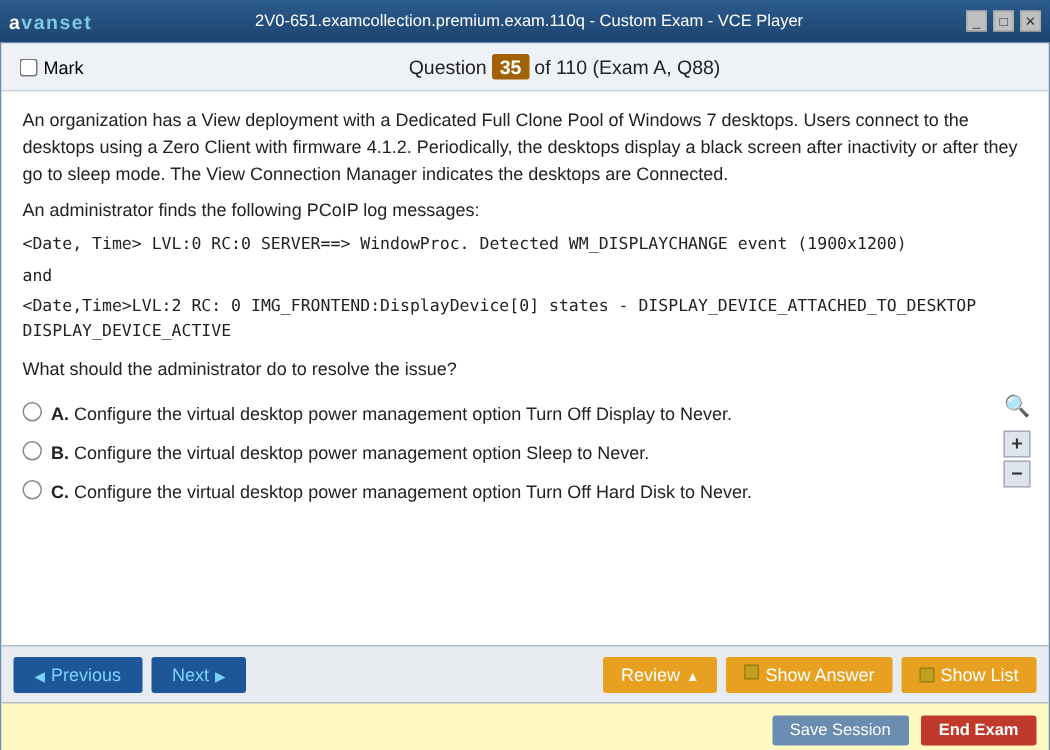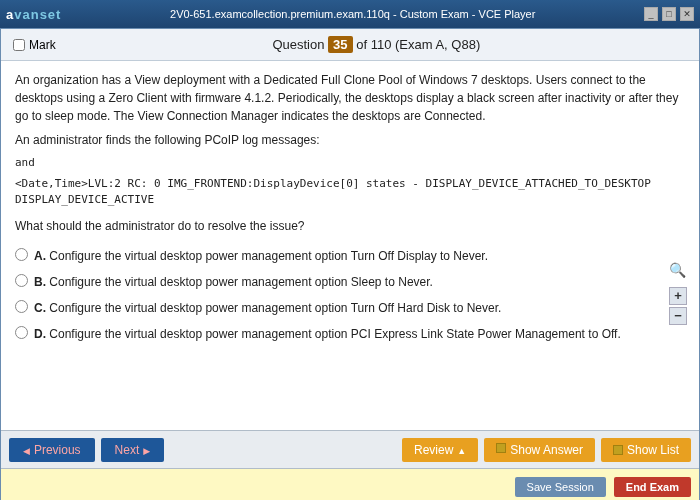--- a/index.html
+++ b/index.html
@@ -108,21 +108,21 @@
     .btn {
       padding: 5px 14px;
       font-size: 12px;
       cursor: pointer;
       border: none;
       border-radius: 2px;
       display: flex;
       align-items: center;
       gap: 4px;
     }
-    .btn-blue { background: #1e5799; color: #fca5a5; }
+    .btn-blue { background: #1e5799; color: #7dd3fc; }
     .btn-spacer { flex: 1; }
     .review-btn {
       background: #e8a020;
       color: white;
       padding: 5px 12px;
       font-size: 12px;
       border: none;
       cursor: pointer;
       display: flex;
       align-items: center;
@@ -221,41 +221,38 @@
     <div class="question-title">
       <span>Question</span>
       <span class="q-number-box">35</span>
       <span>of 110 (Exam A, Q88)</span>
     </div>
   </div>
 
   <div class="content-area" style="position:relative;">
     <p>An organization has a View deployment with a Dedicated Full Clone Pool of Windows 7 desktops. Users connect to the desktops using a Zero Client with firmware 4.1.2. Periodically, the desktops display a black screen after inactivity or after they go to sleep mode. The View Connection Manager indicates the desktops are Connected.</p>
     <p>An administrator finds the following PCoIP log messages:</p>
+    <div class="code-line">&lt;Date, Time&gt; LVL:0 RC:0 SERVER==&gt; WindowProc. Detected WM_DISPLAYCHANGE event (1900x1200)</div>
     <div class="code-line">and</div>
     <div class="code-line">&lt;Date,Time&gt;LVL:2 RC: 0 IMG_FRONTEND:DisplayDevice[0] states - DISPLAY_DEVICE_ATTACHED_TO_DESKTOP DISPLAY_DEVICE_ACTIVE</div>
     <p style="margin-top:8px;">What should the administrator do to resolve the issue?</p>
 
     <div class="options-section">
       <div class="option">
         <div class="option-radio"></div>
         <span class="option-text"><strong>A.</strong> Configure the virtual desktop power management option Turn Off Display to Never.</span>
       </div>
       <div class="option">
         <div class="option-radio"></div>
         <span class="option-text"><strong>B.</strong> Configure the virtual desktop power management option Sleep to Never.</span>
       </div>
       <div class="option">
         <div class="option-radio"></div>
         <span class="option-text"><strong>C.</strong> Configure the virtual desktop power management option Turn Off Hard Disk to Never.</span>
       </div>
-      <div class="option">
-        <div class="option-radio"></div>
-        <span class="option-text"><strong>D.</strong> Configure the virtual desktop power management option PCI Express Link State Power Management to Off.</span>
-      </div>
     </div>
 
     <div class="zoom-panel">
       <div class="zoom-icon">🔍</div>
       <div class="zoom-btn">+</div>
       <div class="zoom-btn">−</div>
     </div>
   </div>
 
   <div class="bottom-bar">

